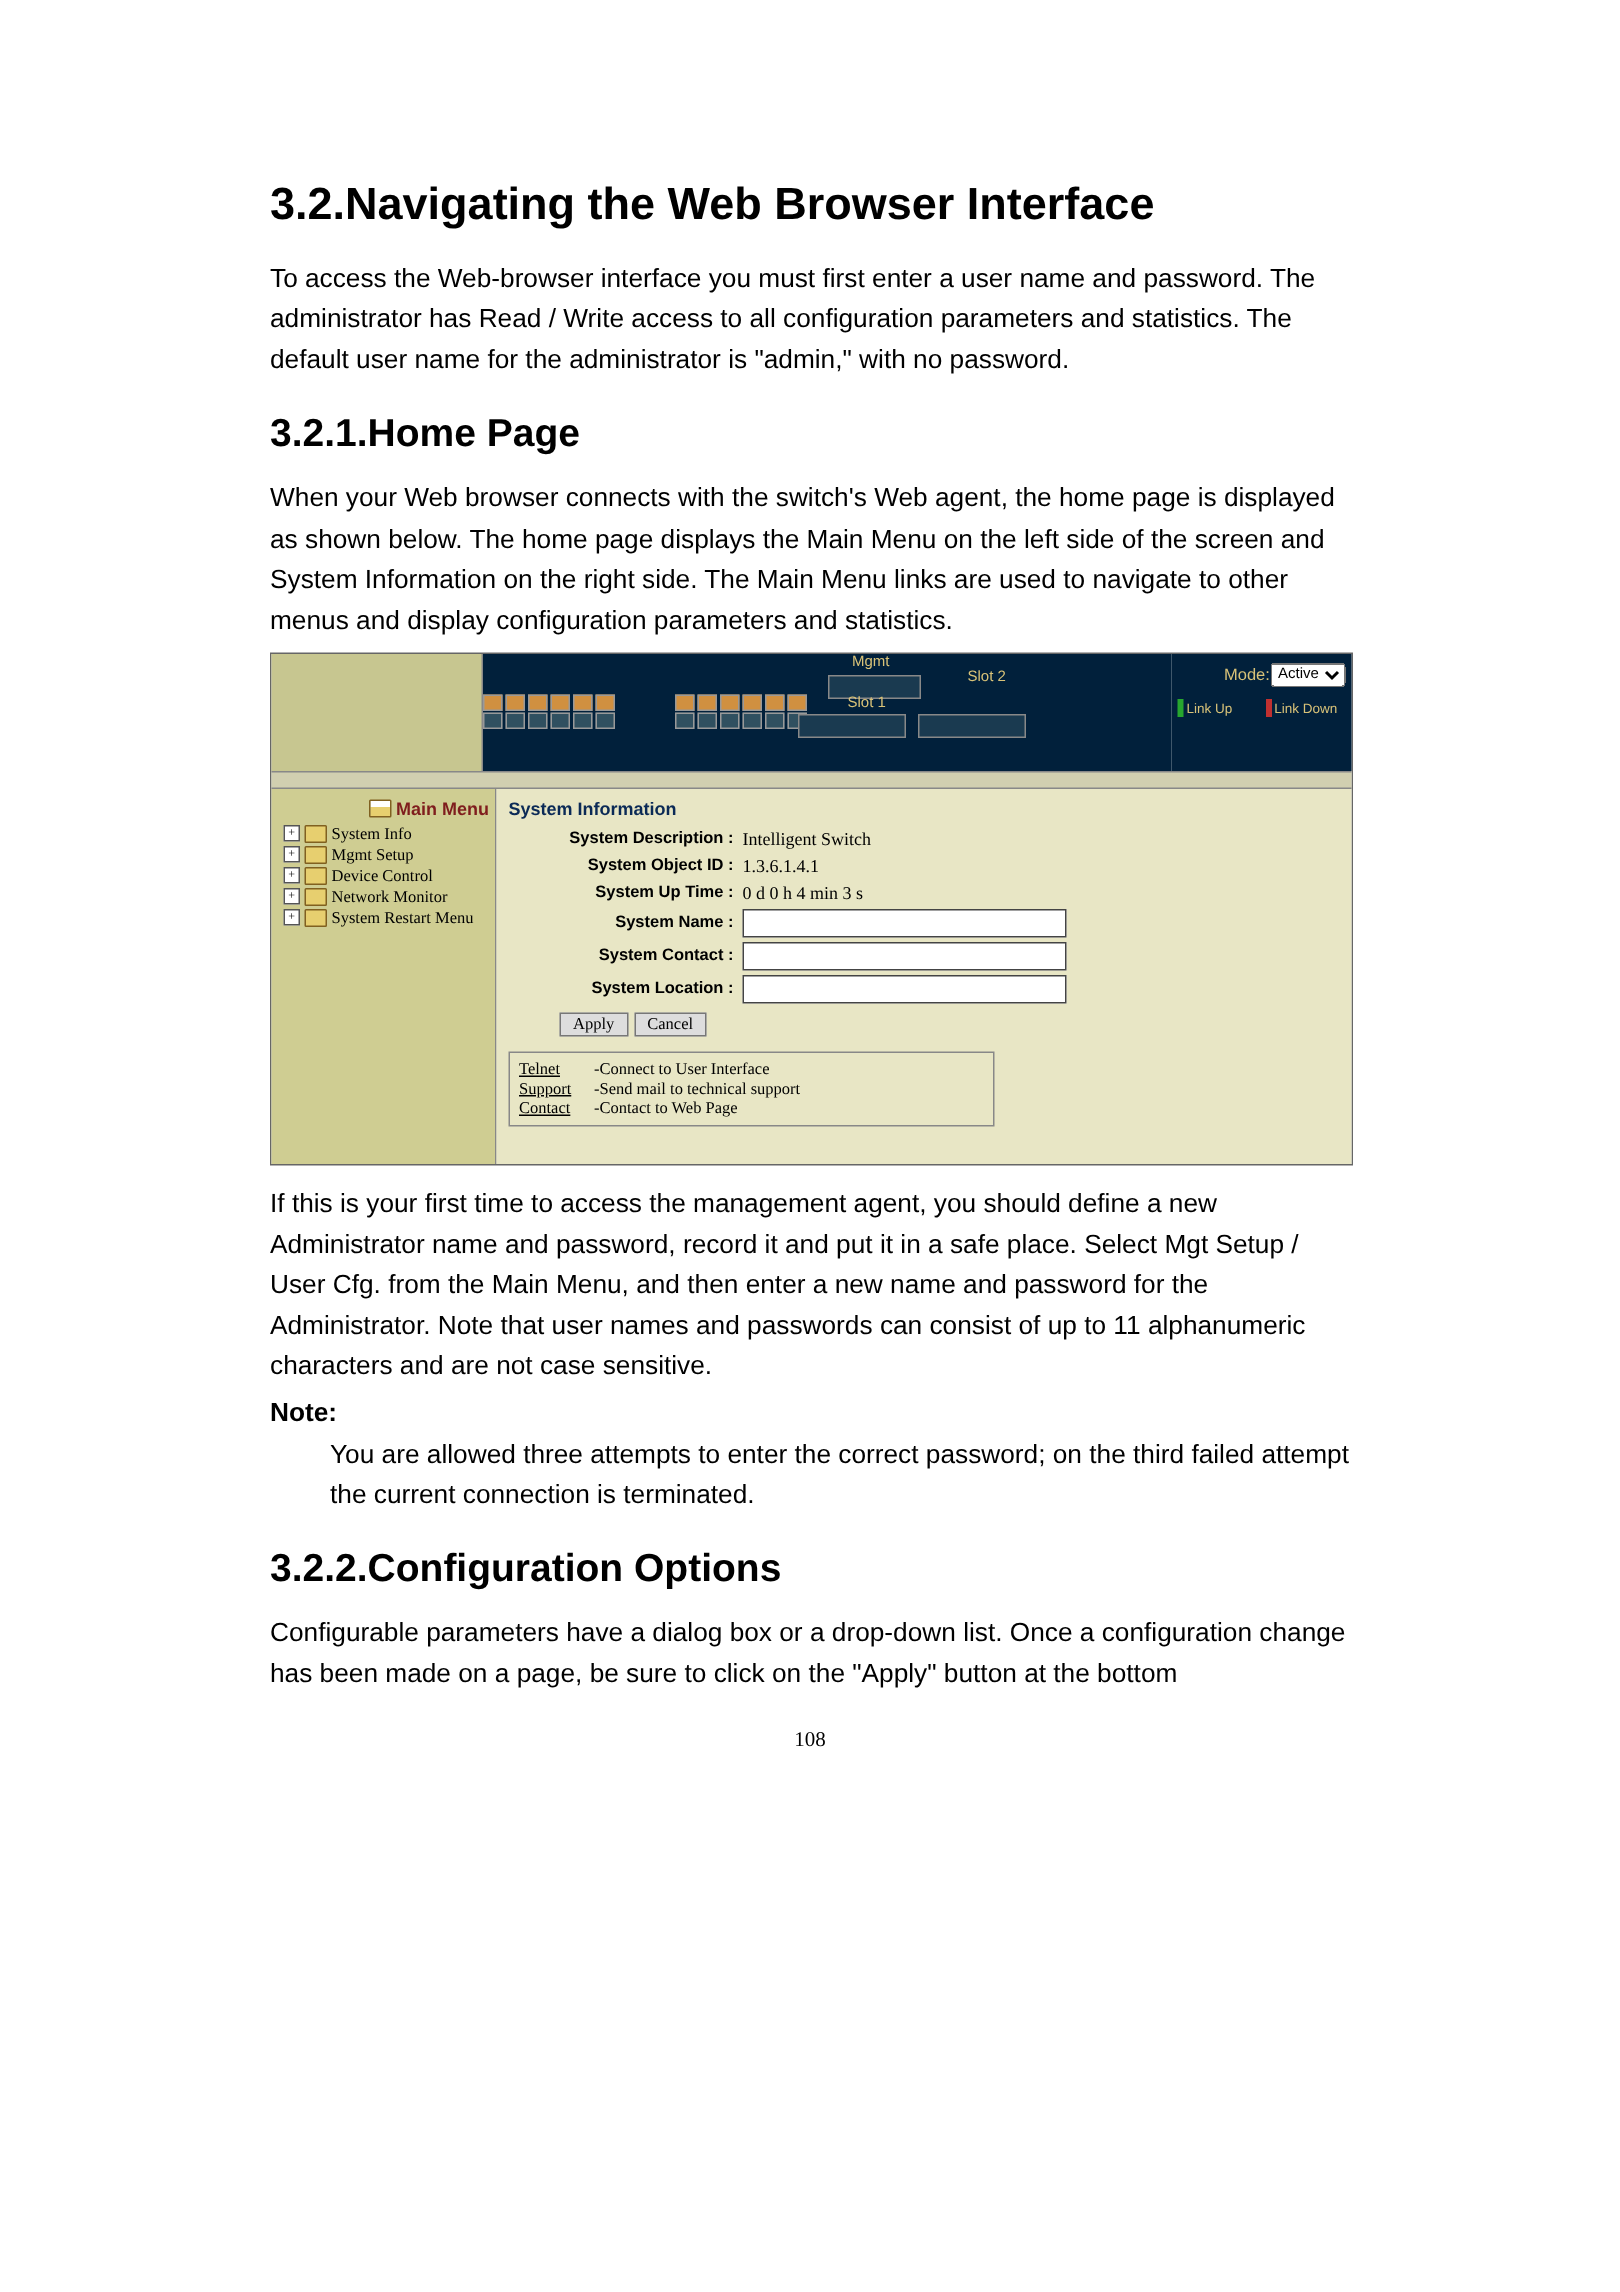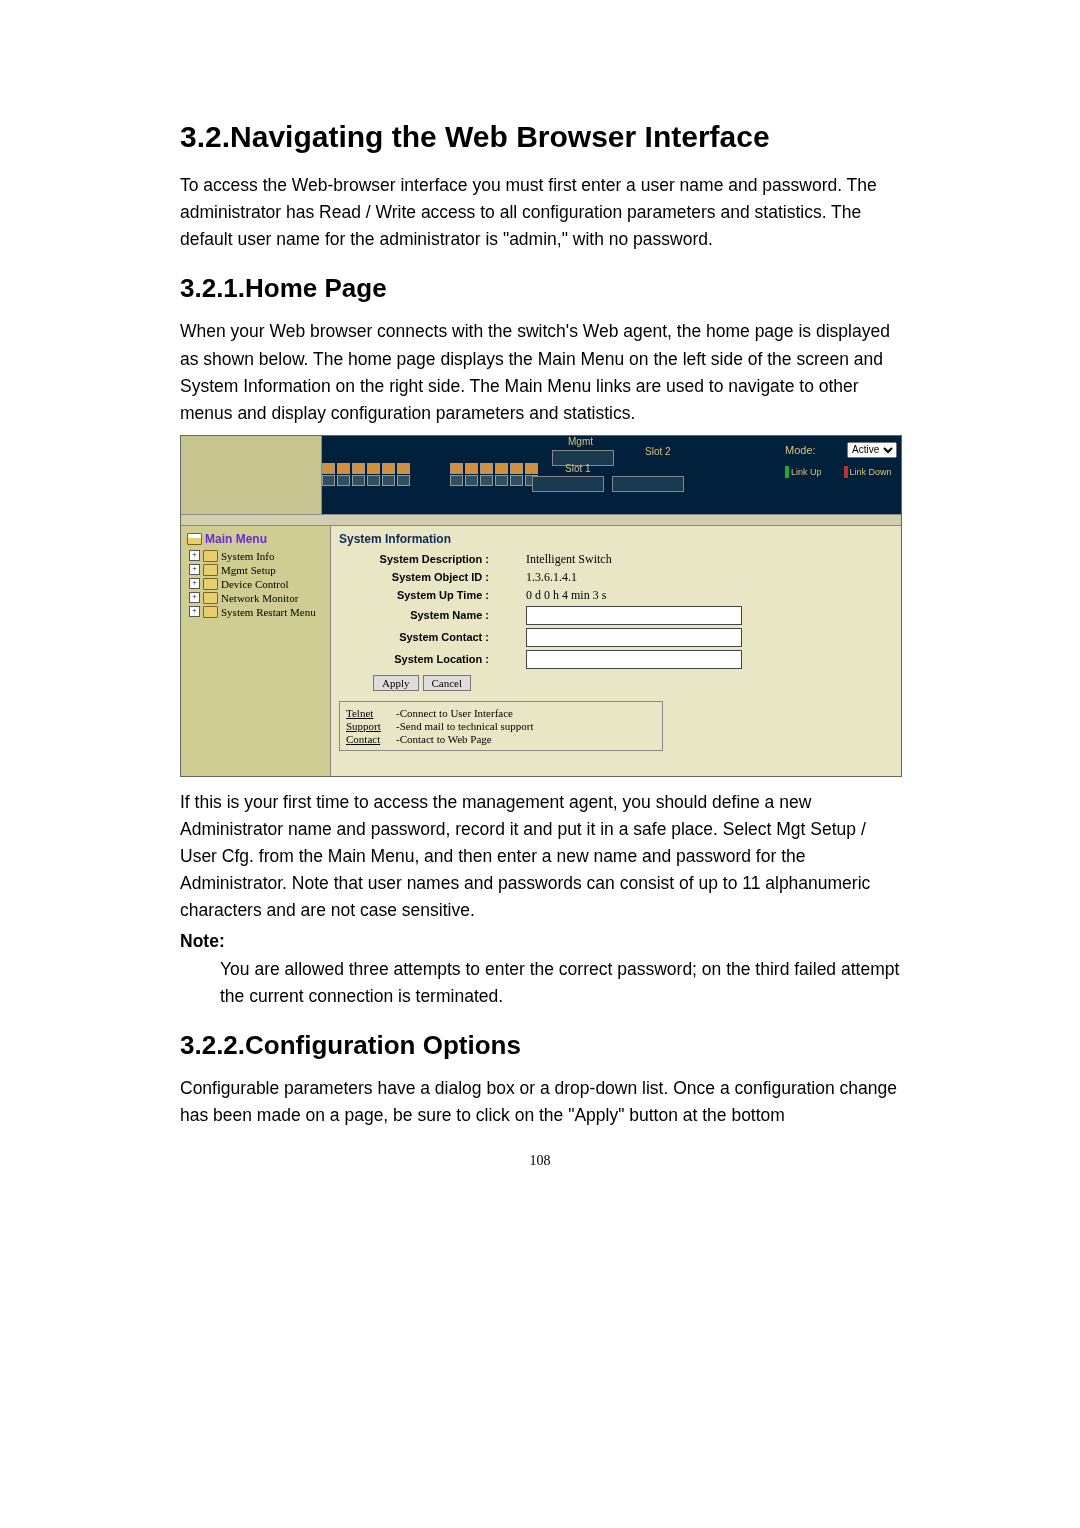--- a/index.html
+++ b/index.html
@@ -108,20 +108,21 @@
     color: #d8c278;
     font-size: 11px;
     padding: 6px 4px;
     box-sizing: border-box;
   }
   .mode-row {
     display: flex;
     align-items: center;
     justify-content: space-between;
     margin-bottom: 8px;
+    margin-left: 31px;
   }
   .mode-select {
     font-size: 10px;
     height: 16px;
     width: 50px;
   }
   .legend-row {
     display: flex;
     gap: 22px;
   }
@@ -153,25 +154,26 @@
   .tree {
     width: 150px;
     background: #cfcd92;
     border-right: 1px solid #888;
     padding: 4px 4px;
     box-sizing: border-box;
   }
   .tree-title {
     font-weight: bold;
     font-size: 12px;
-    color: #6d28d9;
+    color: #7f1d1d;
     margin: 2px 0 4px 2px;
     display: flex;
     align-items: center;
     gap: 3px;
+    justify-content: flex-end;
   }
   .tree-item {
     font-size: 11px;
     color: #000;
     margin: 2px 0 2px 4px;
     display: flex;
     align-items: center;
     gap: 3px;
     cursor: pointer;
     font-family: "Times New Roman", serif;
@@ -209,21 +211,20 @@
     color: #0b2a56;
     font-weight: bold;
     font-size: 12px;
     margin-bottom: 6px;
   }
   .field-row {
     display: flex;
     align-items: center;
     margin: 3px 0;
     font-size: 11px;
-    gap: 31px;
   }
   .field-label {
     width: 150px;
     text-align: right;
     padding-right: 6px;
     font-weight: bold;
     color: #000;
   }
   .field-value {
     font-family: "Times New Roman", serif;

